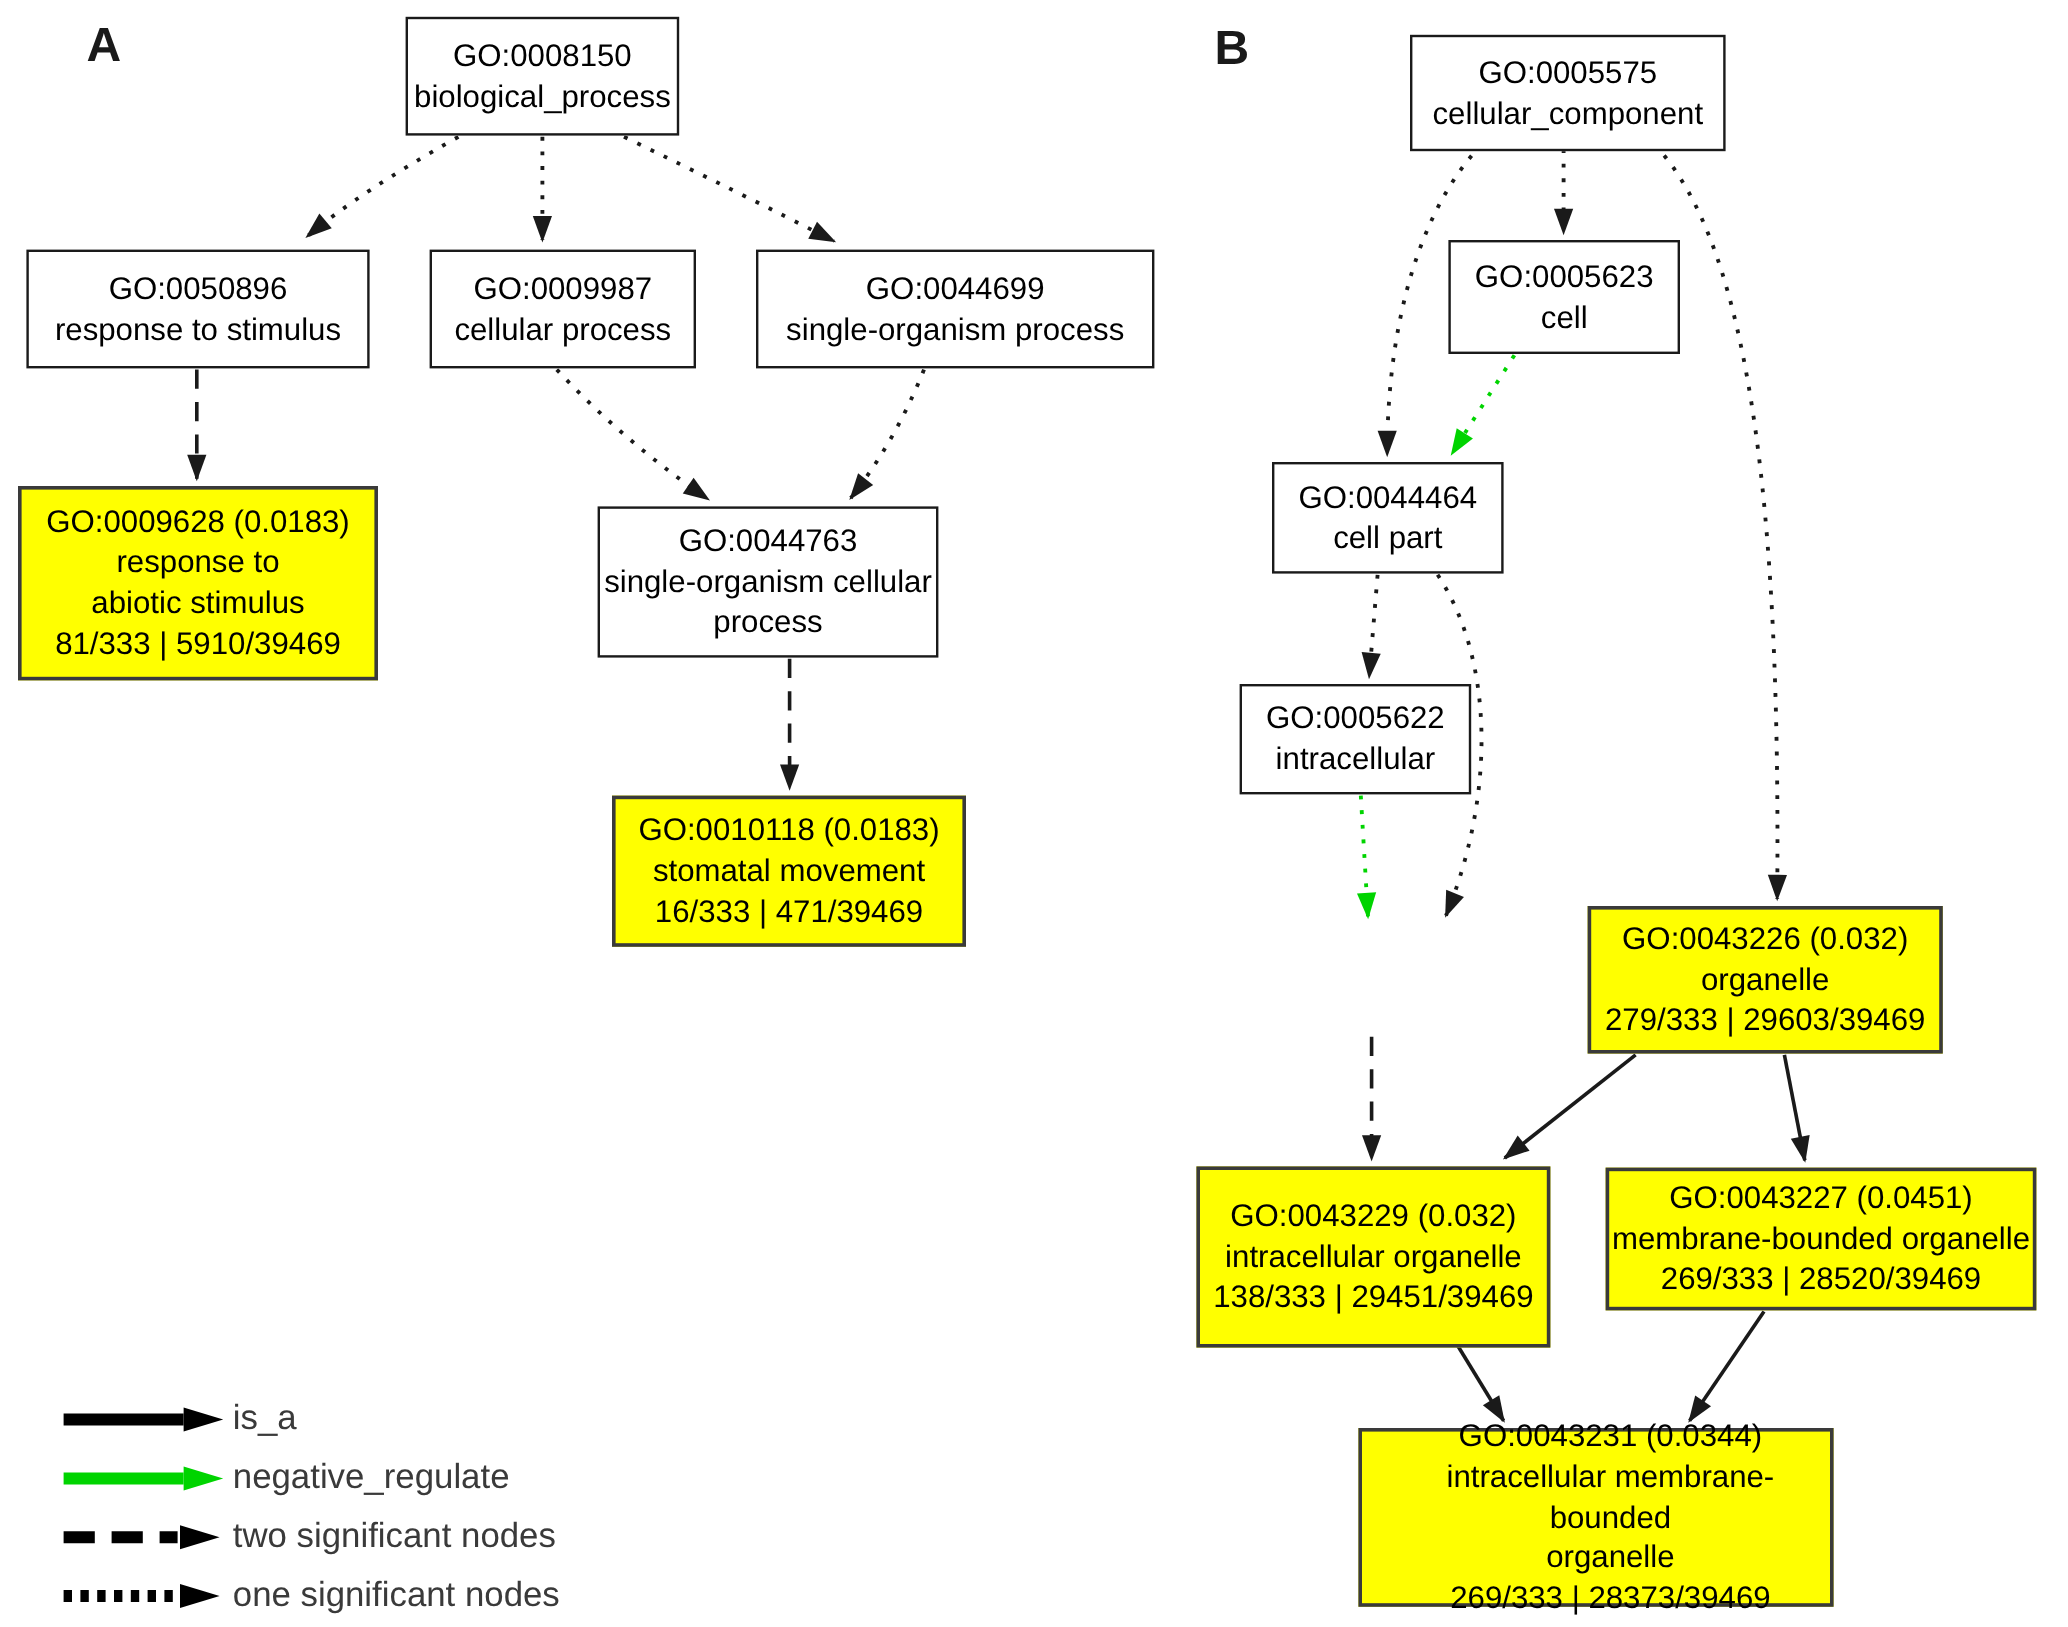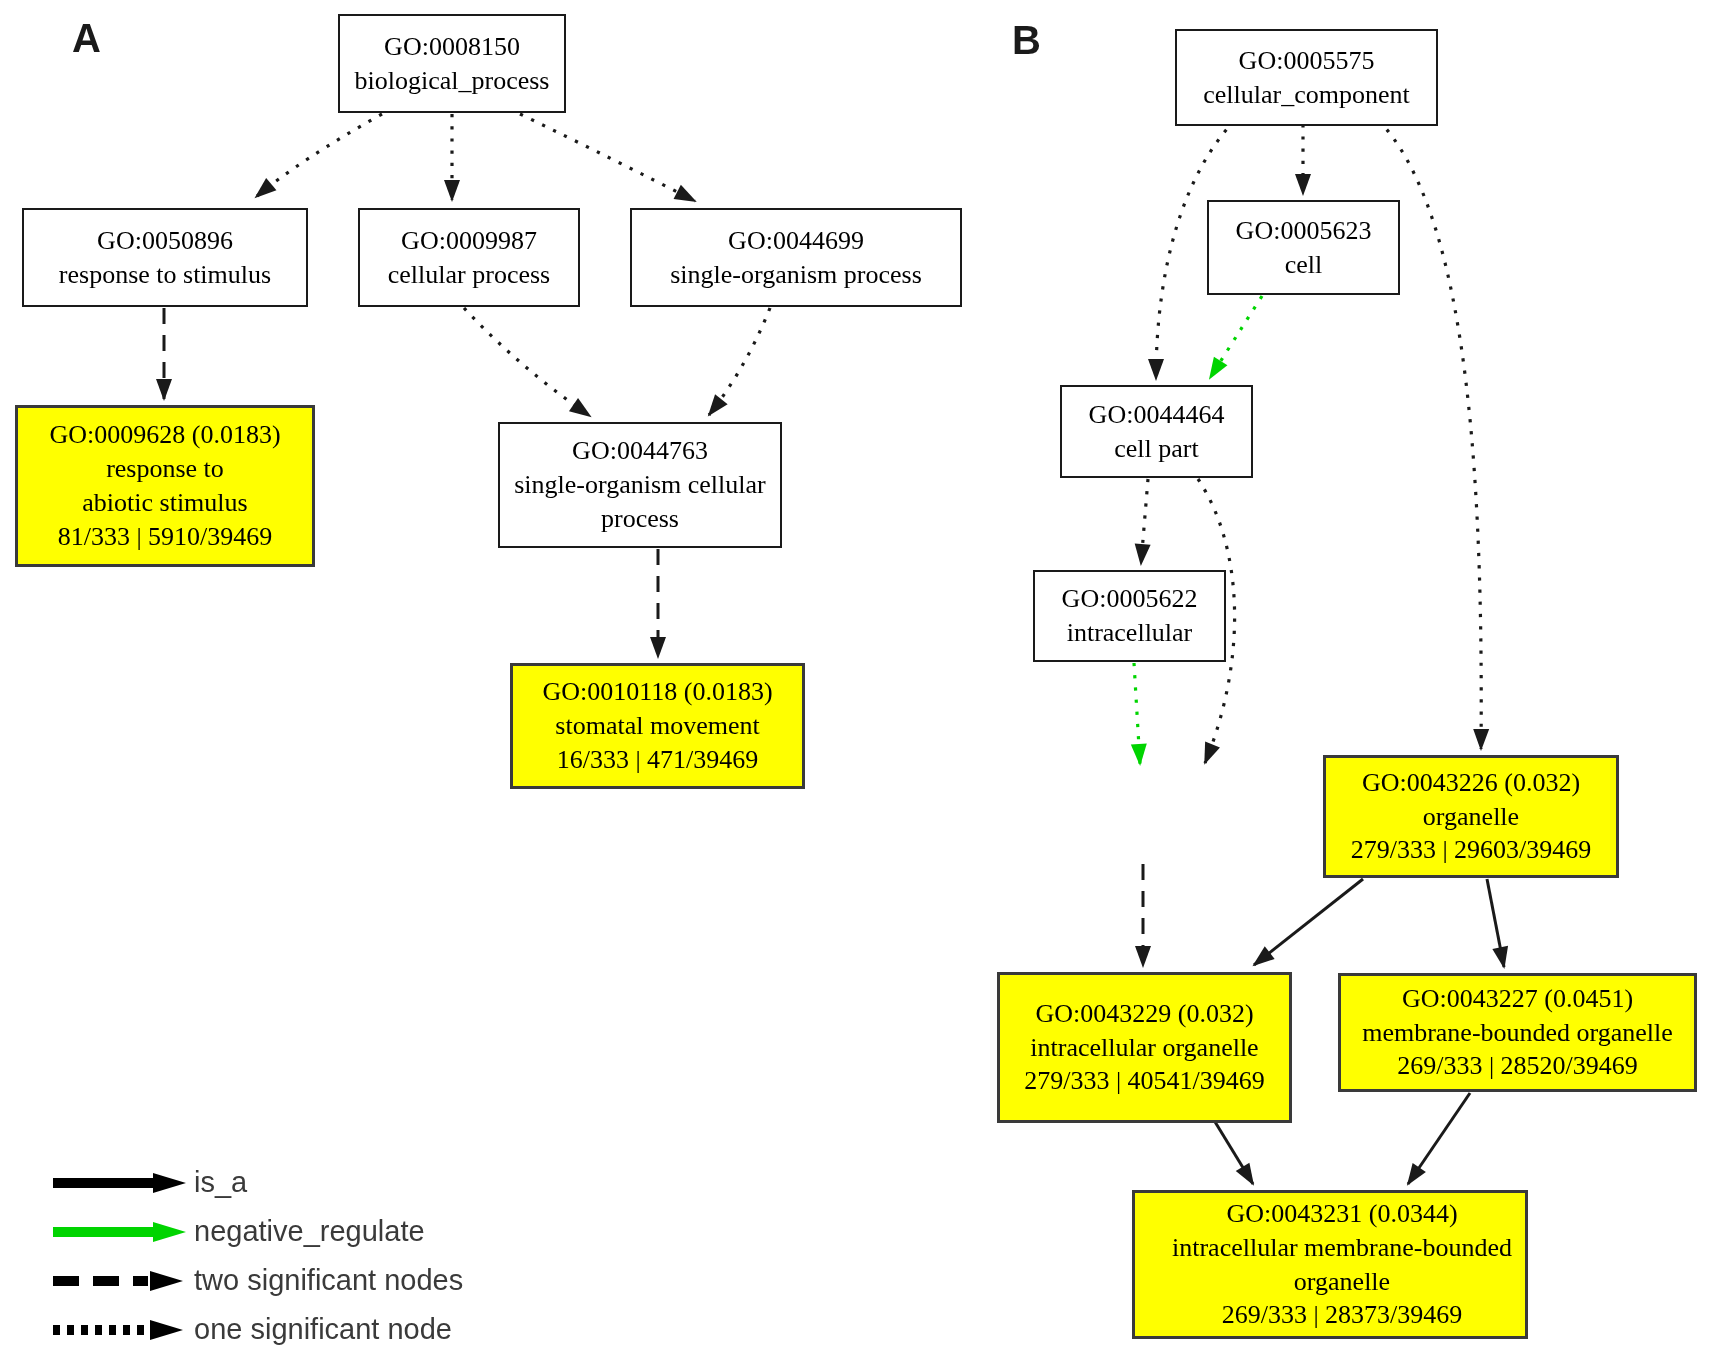--- a/index.html
+++ b/index.html
@@ -9,21 +9,21 @@
   }
   #edges{position:absolute;left:0;top:0;z-index:1;}
   .e{fill:none;stroke:#1a1a1a;}
   .e-solid{stroke-width:3;}
   .e-dashed{stroke-width:3;stroke-dasharray:16 11;}
   .e-dotted{stroke-width:3.2;stroke-dasharray:3.2 9;}
   .e-green{stroke:#00D400;}
   .node{
     position:absolute;z-index:2;box-sizing:border-box;background:#fff;
     border:2px solid #1a1a1a;display:flex;flex-direction:column;justify-content:center;
-    align-items:center;text-align:center;font-size:26px;line-height:1.3;font-family:Liberation Serif, serif;
+    align-items:center;text-align:center;font-size:26px;line-height:1.3;
   }
   .node.sig{background:#FFFF00;border:3px solid #3a3a3a;}
   .node .nm{white-space:pre-line;}
   .panel-label{position:absolute;z-index:2;font-size:40px;font-weight:600;color:#1a1a1a;}
   #legend{position:absolute;left:50px;top:1158px;z-index:2;}
   .leg-row{display:flex;align-items:center;height:49px;}
   .leg-row svg{display:block;}
   .leg-label{margin-left:4px;font-size:29px;color:#3a3a3a;}
 </style>
 </head>
@@ -116,21 +116,21 @@
     <div class="nm">intracellular</div>
   </div>
   <div class="node sig" style="left:1323px;top:755px;width:296px;height:123px;">
     <div>GO:0043226 (0.032)</div>
     <div class="nm">organelle</div>
     <div>279/333 | 29603/39469</div>
   </div>
   <div class="node sig" style="left:997px;top:972px;width:295px;height:151px;">
     <div>GO:0043229 (0.032)</div>
     <div class="nm">intracellular organelle</div>
-    <div>279/333 | 40541/39469</div>
+    <div>138/333 | 29451/39469</div>
   </div>
   <div class="node sig" style="left:1338px;top:973px;width:359px;height:119px;">
     <div>GO:0043227 (0.0451)</div>
     <div class="nm">membrane-bounded organelle</div>
     <div>269/333 | 28520/39469</div>
   </div>
   <div class="node sig" style="left:1132px;top:1190px;width:396px;height:149px;padding-left:24px;">
     <div>GO:0043231 (0.0344)</div>
     <div class="nm">intracellular membrane-bounded
 organelle</div>
@@ -157,17 +157,17 @@
         <line x1="3" y1="12" x2="98" y2="12" stroke="#000" stroke-width="10" stroke-dasharray="26 14"></line>
         <polygon points="100,2 133,12 100,22" fill="#000"></polygon>
       </svg>
       <span class="leg-label">two significant nodes</span>
     </div>
     <div class="leg-row">
       <svg width="140" height="24" viewBox="0 0 140 24">
         <line x1="3" y1="12" x2="98" y2="12" stroke="#000" stroke-width="10" stroke-dasharray="7 7"></line>
         <polygon points="100,2 133,12 100,22" fill="#000"></polygon>
       </svg>
-      <span class="leg-label">one significant node</span>
+      <span class="leg-label">one significant nodes</span>
     </div>
   </div>
 
 </div>
 
 </body></html>

